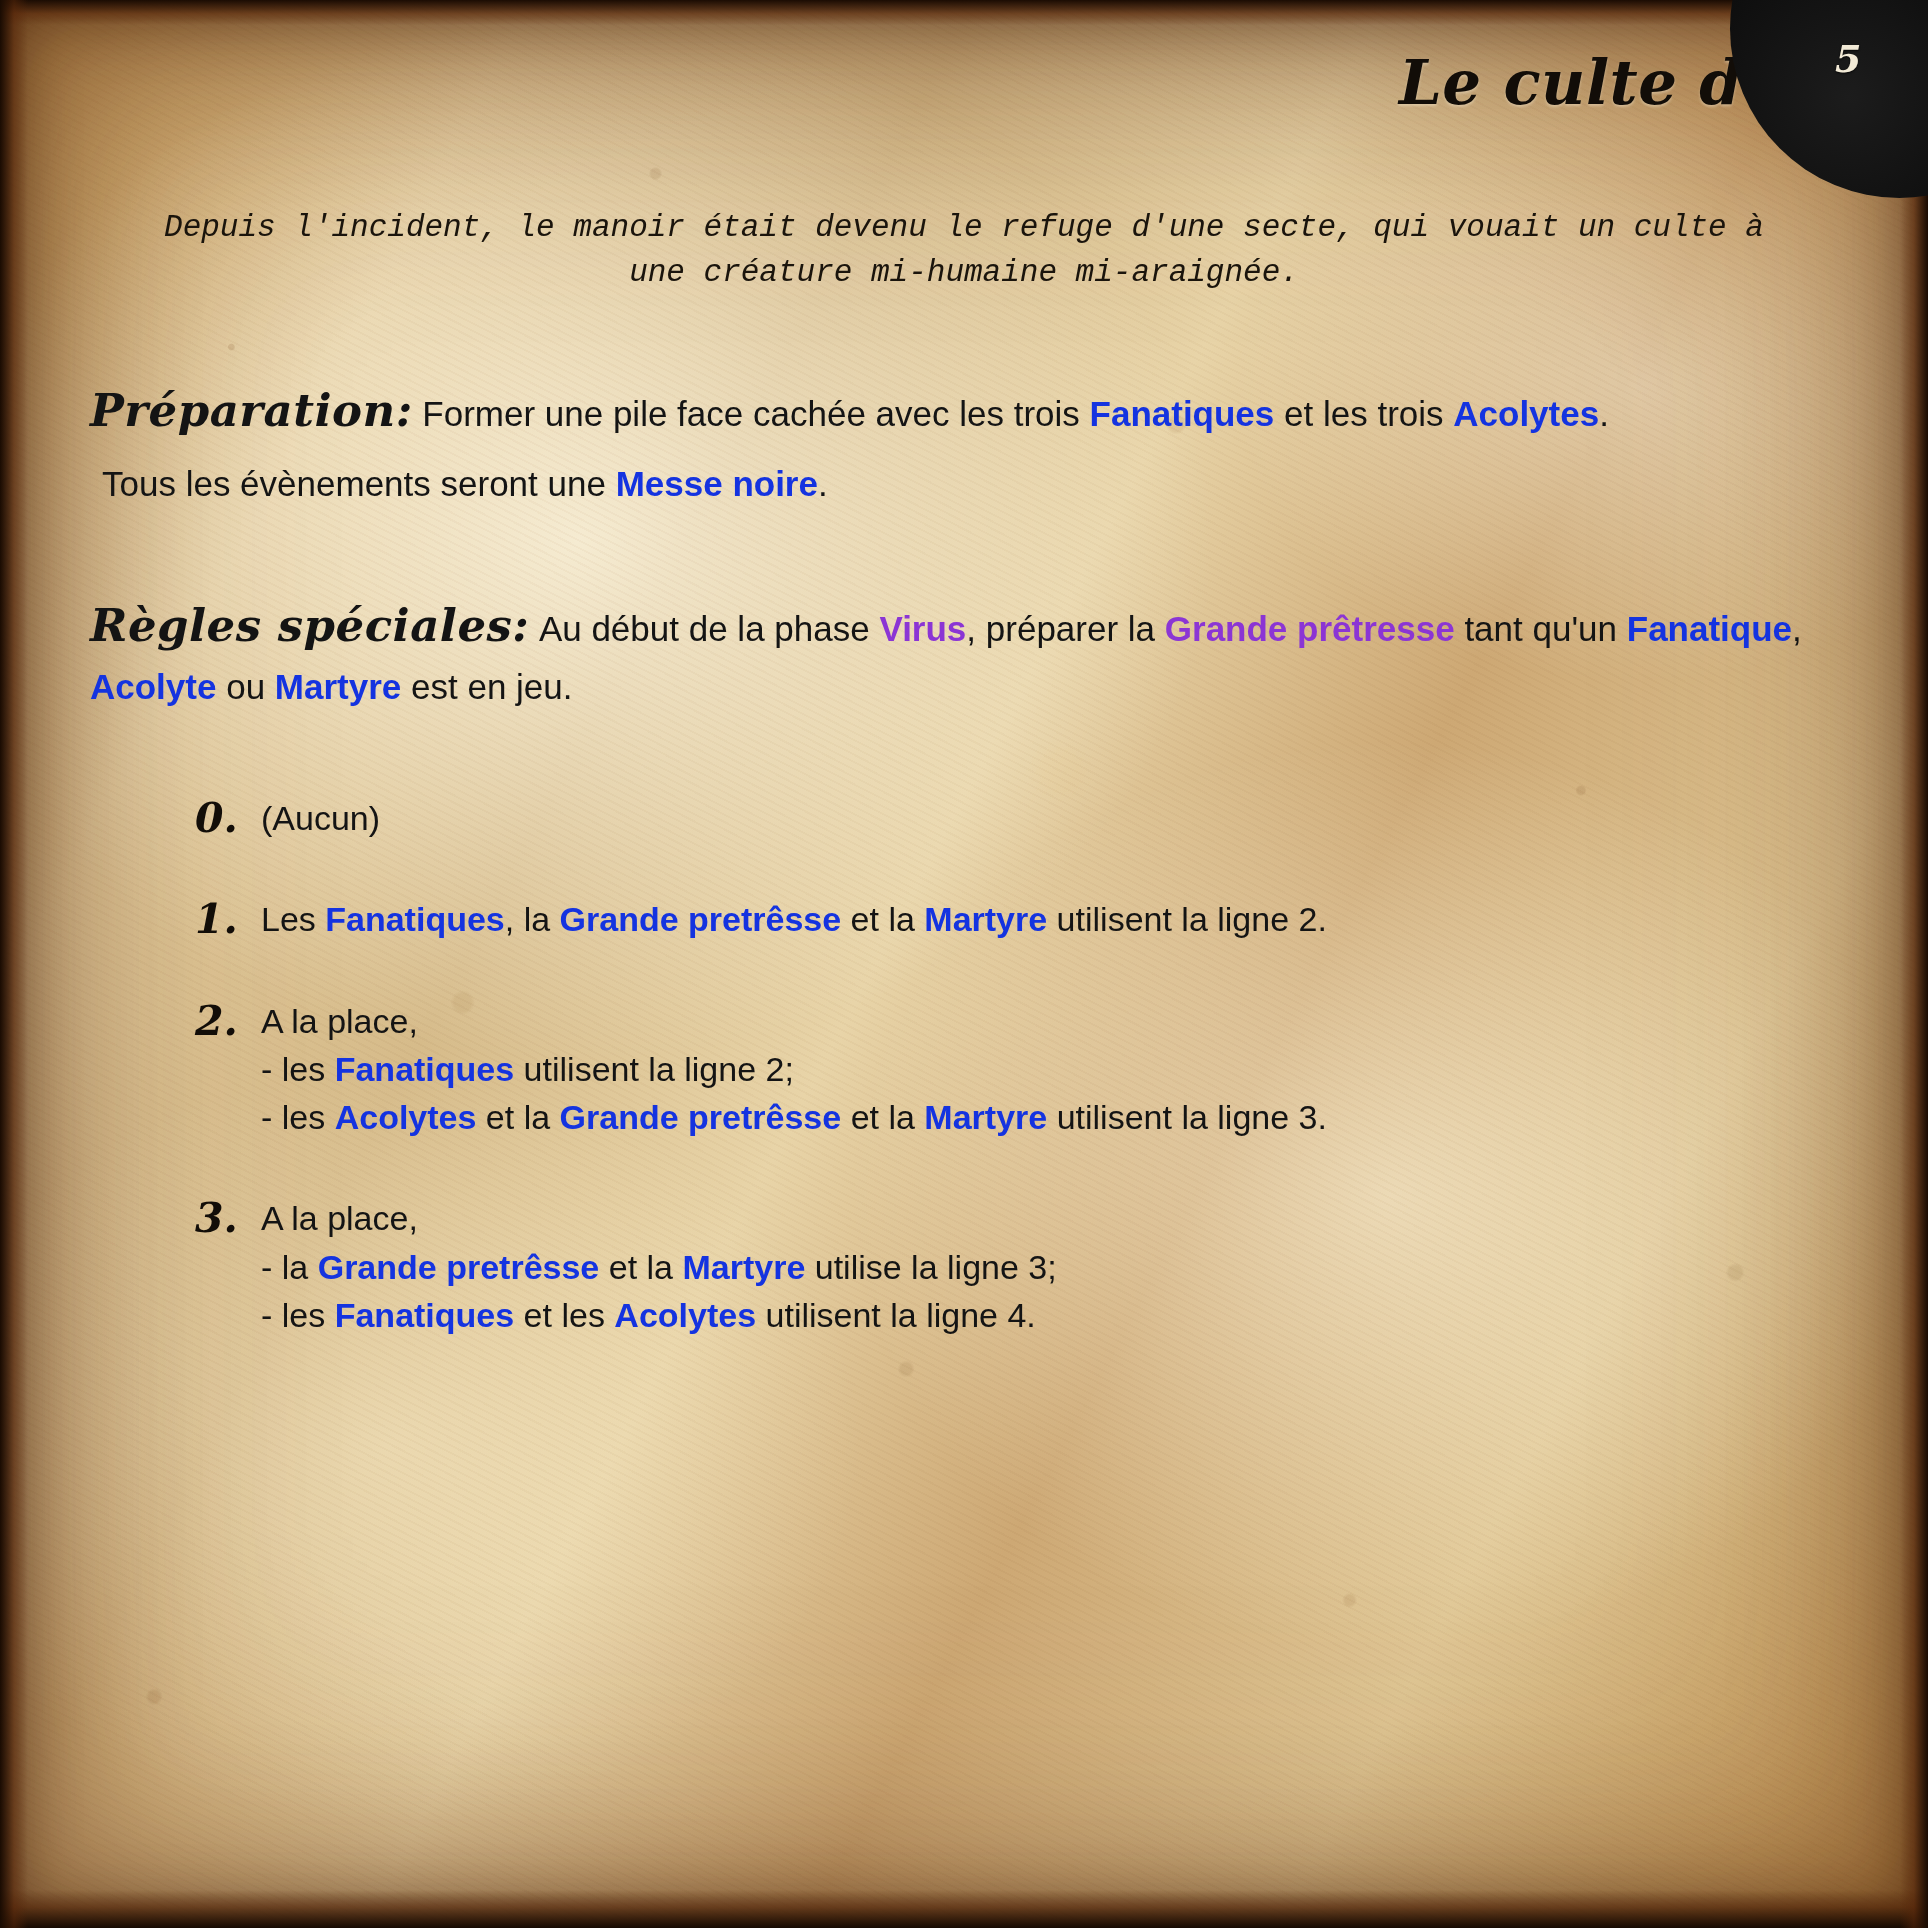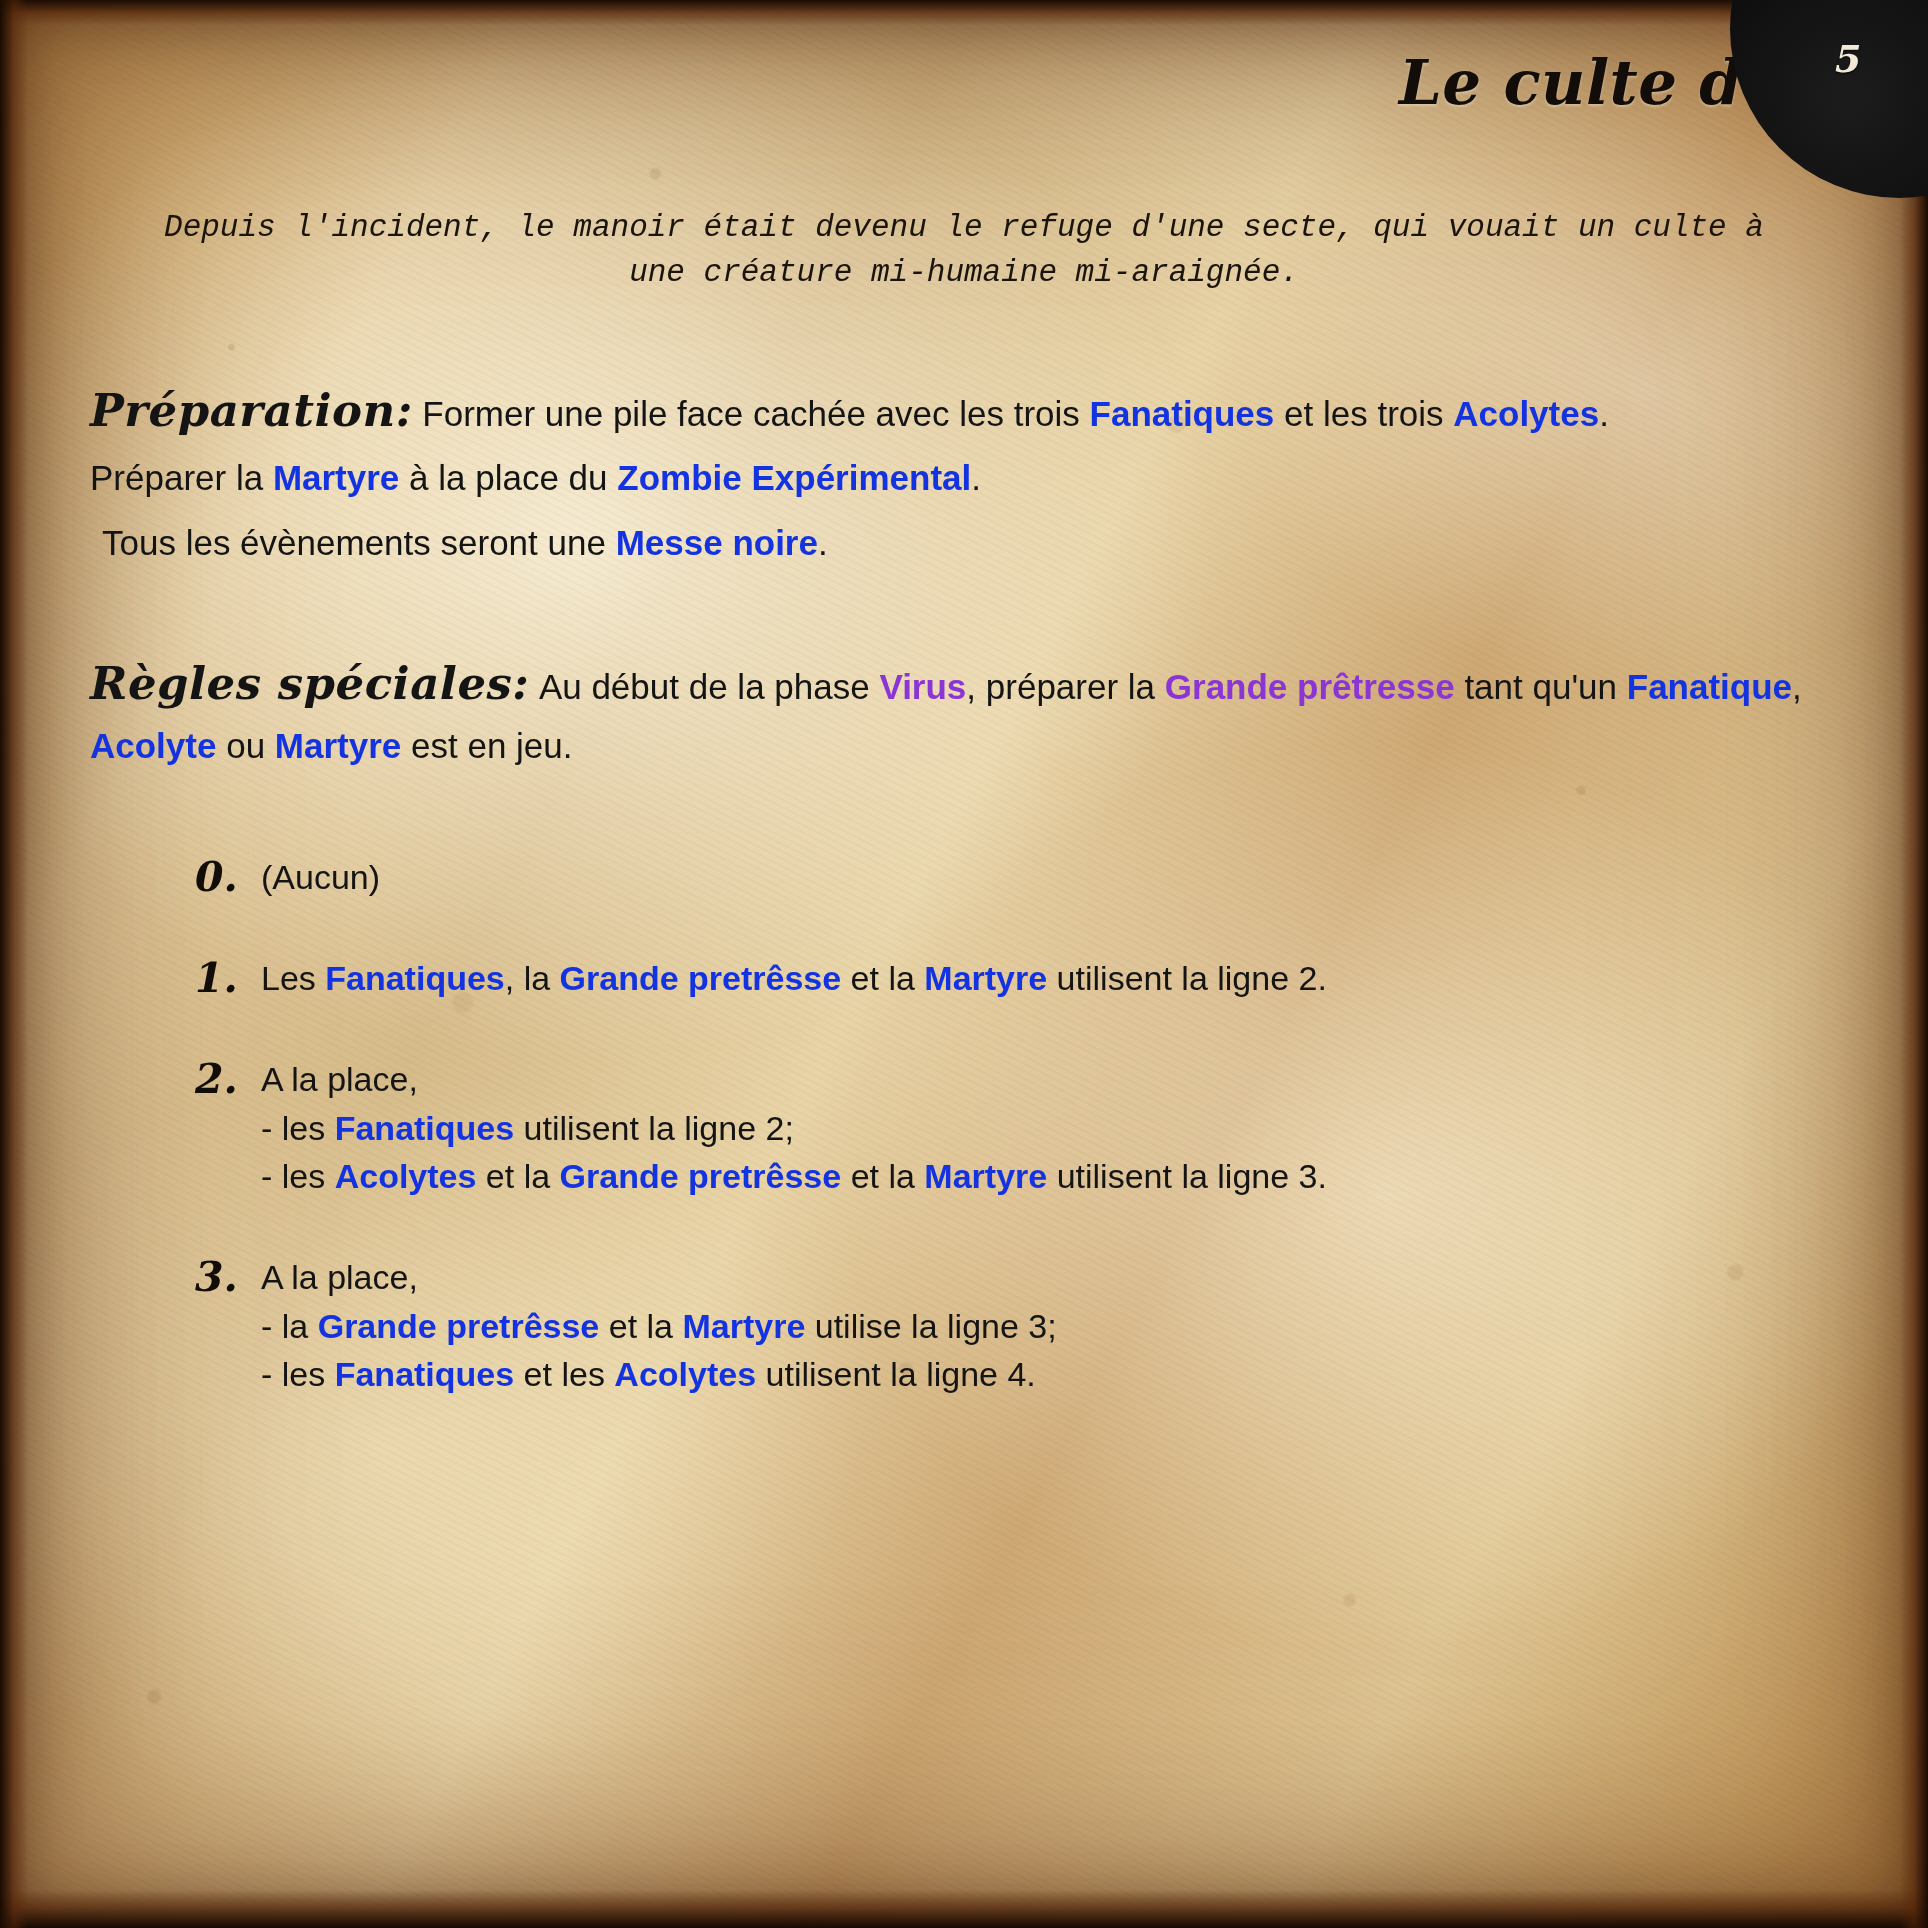--- a/index.html
+++ b/index.html
@@ -222,23 +222,20 @@
 
     <h1 class="title script">Le culte d'Ili</h1>
 
     <p class="intro">Depuis l'incident, le manoir était devenu le refuge d'une secte, qui vouait un culte à une créature mi-humaine mi-araignée.</p>
 
     <div class="section">
       <div class="section-body">
         <p style="margin:0 0 5.6px 0;">
           <span class="script lead">Préparation:</span><span>Former une pile face cachée avec les trois </span><span class="kw">Fanatiques</span><span> et les trois </span><span class="kw">Acolytes</span><span>.</span>
         </p>
-        <p style="margin:0 0 5.6px 0;">
-          <span>Préparer la </span><span class="kw">Martyre</span><span> à la place du </span><span class="kw">Zombie Expérimental</span><span>.</span>
-        </p>
         <p style="margin:12px;">
           <span>Tous les évènements seront une </span><span class="kw">Messe noire</span><span>.</span>
         </p>
       </div>
     </div>
 
     <div class="section">
       <div class="section-body">
         <p style="margin:0;">
           <span class="script lead">Règles spéciales:</span><span>Au début de la phase </span><span class="kw-purple">Virus</span><span>, préparer la </span><span class="kw-purple">Grande prêtresse</span><span> tant qu'un </span><span class="kw">Fanatique</span><span>, </span><span class="kw">Acolyte</span><span> ou </span><span class="kw">Martyre</span><span> est en jeu.</span>

